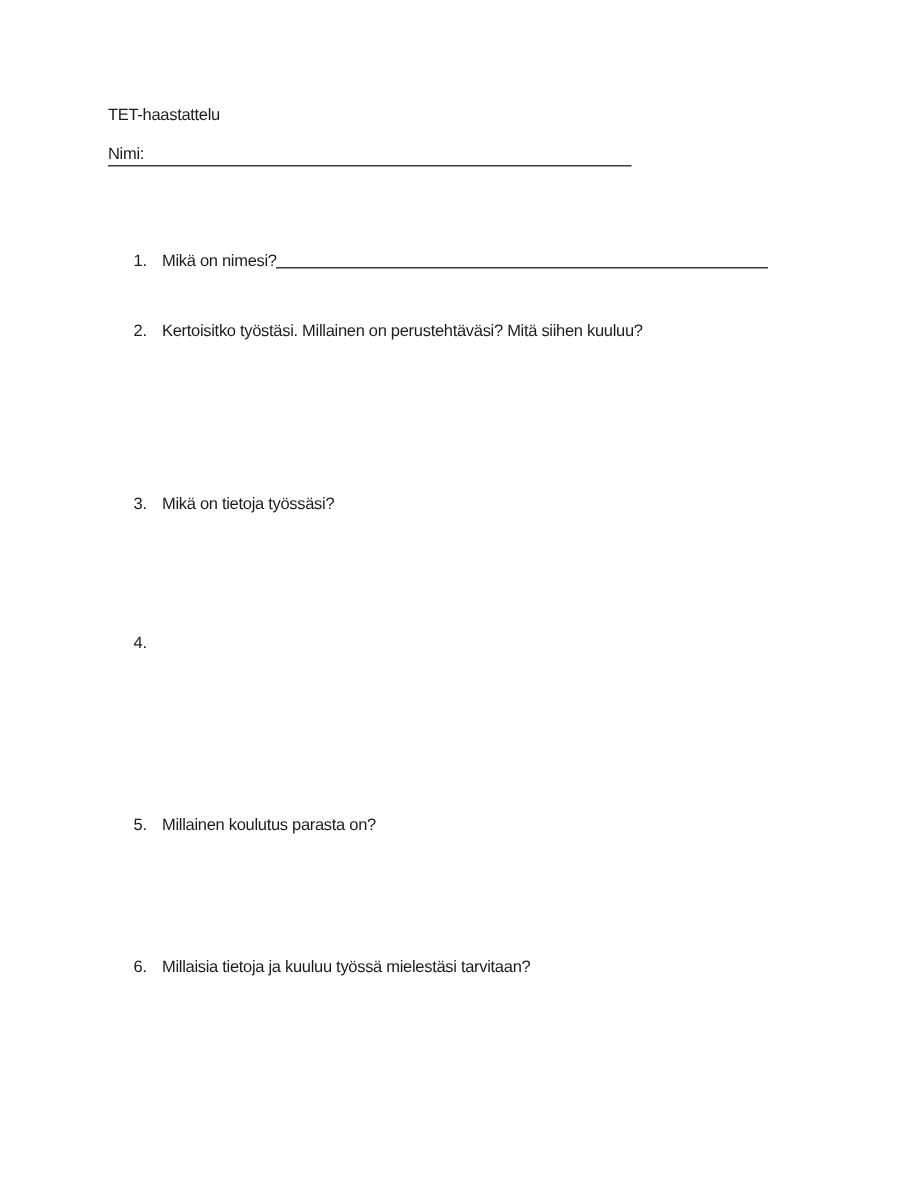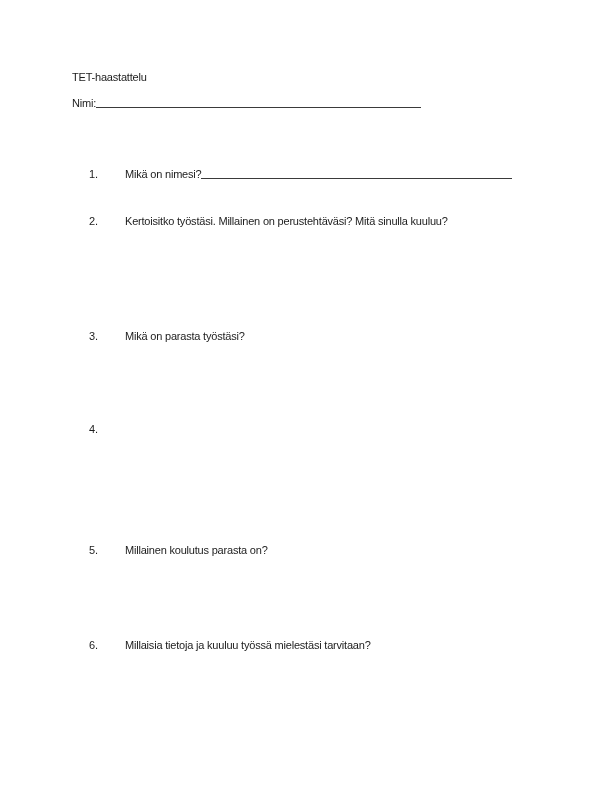--- a/index.html
+++ b/index.html
@@ -32,35 +32,34 @@
     align-items: stretch;
   }
   .field-row .label {
     white-space: nowrap;
   }
   .blank-line {
     flex: 1;
     border-bottom: 1px solid var(--line-color, #3a3a3a);
     margin-bottom: 2px;
   }
-  .row-name  { top: 96px;  width: 349px; }
+  .row-name  { top: 96px;  width: 349px; flex-direction: column; }
   .row-place { top: 118px; width: 352px; }
   .question-row {
     position: absolute;
     left: 89px;
     display: flex;
     align-items: stretch;
   }
   .question-row .q-number {
     flex: 0 0 19px;
     white-space: nowrap;
   }
   .question-row .q-text {
     white-space: nowrap;
-    margin-left: 17px;
   }
   .q1 { top: 167px; width: 423px; }
   .q2 { top: 214px; }
   .q3 { top: 329px; }
   .q4 { top: 422px; }
   .q5 { top: 543px; }
   .q6 { top: 638px; }
 </style>
 </head>
 <body>
@@ -76,26 +75,26 @@
 
 
   <div class="question-row q1">
     <span class="q-number">1.</span>
     <span class="q-text">Mikä on nimesi?</span>
     <span class="blank-line"></span>
   </div>
 
   <div class="question-row q2">
     <span class="q-number">2.</span>
-    <span class="q-text">Kertoisitko työstäsi. Millainen on perustehtäväsi? Mitä sinulla kuuluu?</span>
+    <span class="q-text">Kertoisitko työstäsi. Millainen on perustehtäväsi? Mitä siihen kuuluu?</span>
   </div>
 
   <div class="question-row q3">
     <span class="q-number">3.</span>
-    <span class="q-text">Mikä on parasta työstäsi?</span>
+    <span class="q-text">Mikä on tietoja työssäsi?</span>
   </div>
 
   <div class="question-row q4">
     <span class="q-number">4.</span>
   </div>
 
   <div class="question-row q5">
     <span class="q-number">5.</span>
     <span class="q-text">Millainen koulutus parasta on?</span>
   </div>

